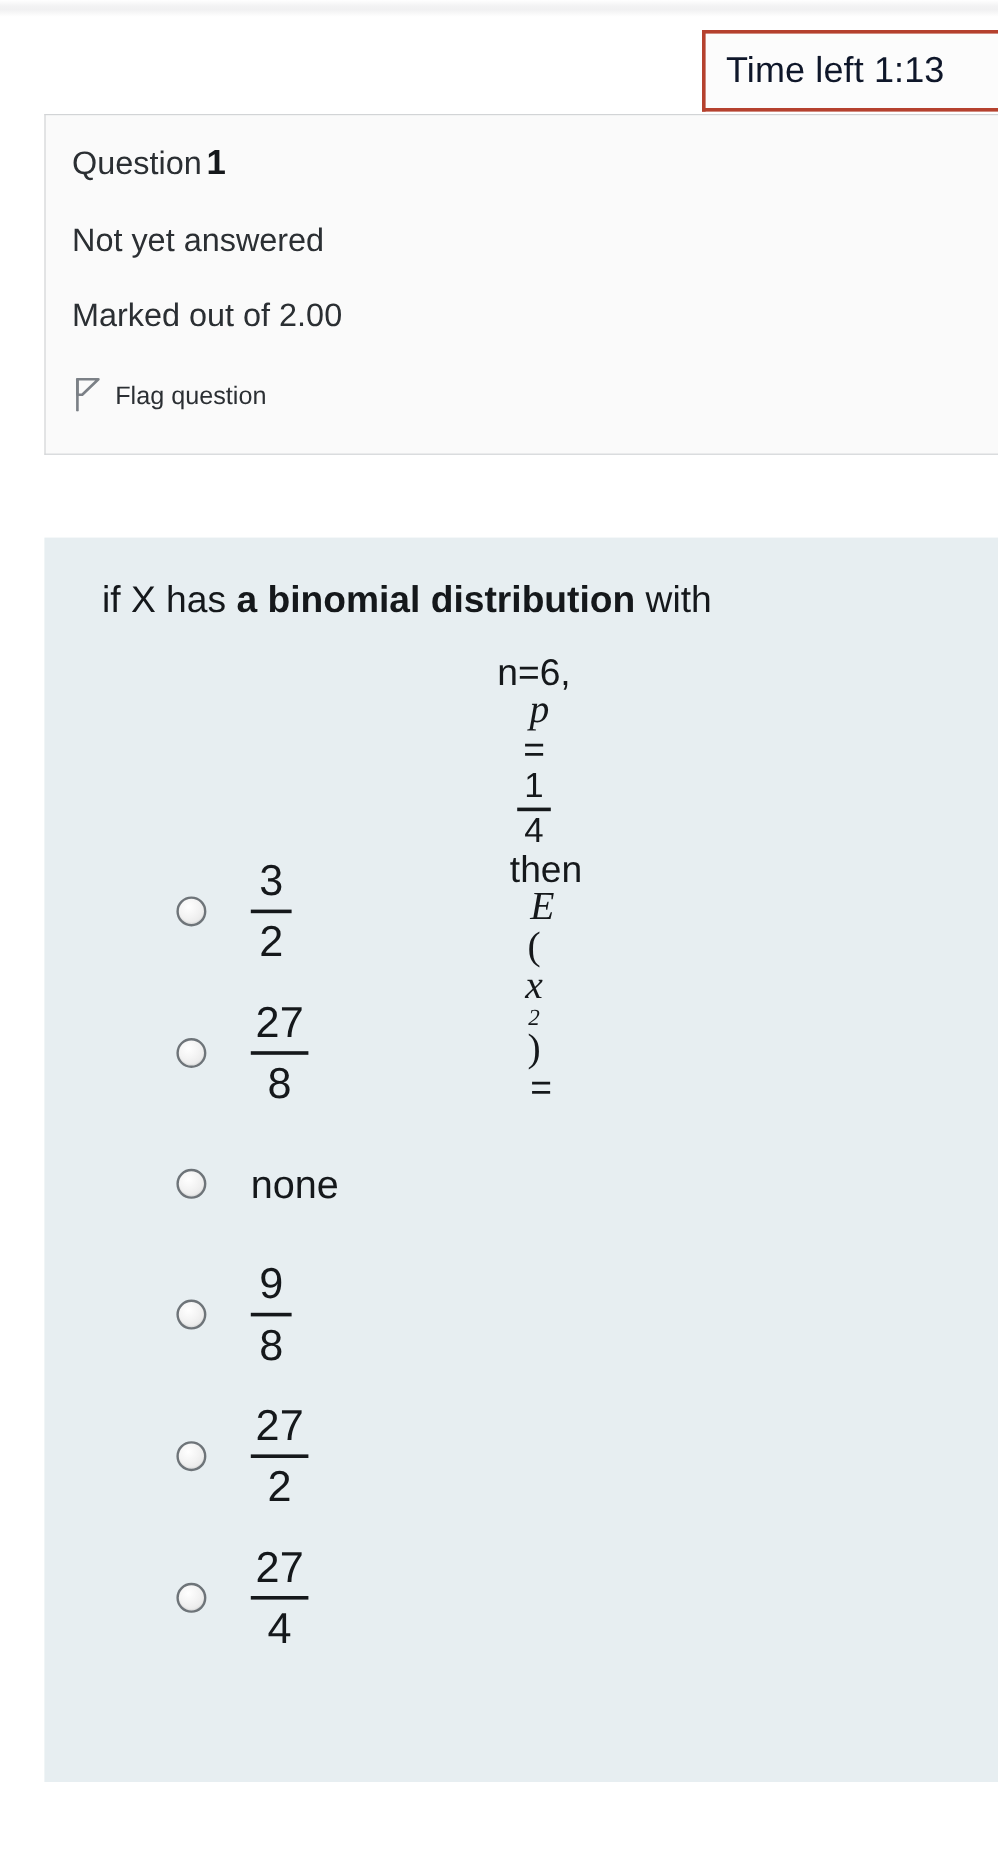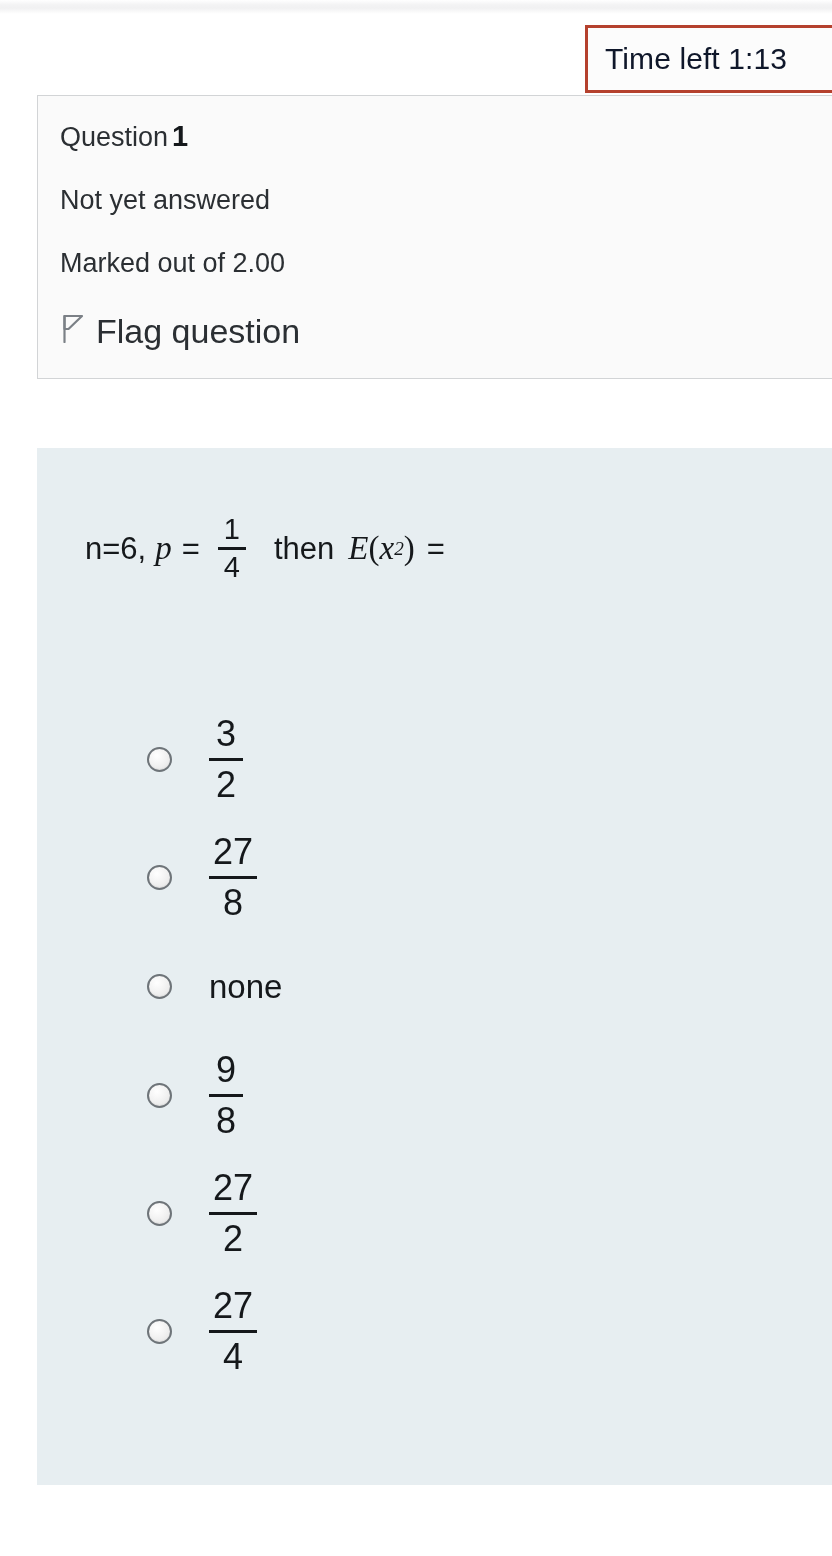--- a/index.html
+++ b/index.html
@@ -72,21 +72,21 @@
     font-size: 29px;
     color: #15181b;
     margin-left: 4px;
   }
   #flag-row {
     display: flex;
     align-items: center;
     gap: 10px;
   }
   #flag-row .flag-label {
-    font-size: 34px;
+    font-size: 21px;
     color: #2b2f33;
   }
   .flag-icon { display: block; }
 
   
   #answer-panel {
     position: absolute;
     left: 37px; top: 448px;
     width: 810px; height: 1037px;
     background: #e7eef1;
@@ -107,20 +107,21 @@
     font-family: "Liberation Sans", sans-serif;
   }
   .stem-line1 b { font-weight: bold; }
   .stem-line2 {
     margin-top: 30px;
     display: flex;
     align-items: center;
     font-size: 31px;
     line-height: 1;
     white-space: nowrap;
+    flex-direction: column;
   }
   .mi { font-style: italic; font-family: "Liberation Serif", serif; font-size: 33px; }
   .eq-sign { margin: 0 10px; }
 
   
   .frac-inline {
     display: inline-flex;
     flex-direction: column;
     align-items: center;
     vertical-align: middle;
@@ -228,20 +229,23 @@
         <path d="M4.5 3 L22 3 L8.5 16 L4.5 16 Z" stroke="#7b8086" stroke-width="2.2" fill="none" stroke-linejoin="round"></path>
       </svg>
     </span>
     <span class="flag-label">Flag question</span>
   </div>
 </div>
 
 <div id="answer-panel">
 
   <div id="question-stem">
+    <div class="stem-line1">
+      <span>if X has </span><b>a binomial distribution</b><span> with</span>
+    </div>
     <div class="stem-line2">
       <span>n=6,</span>
       <span class="mi" style="margin-left:9px;">p</span>
       <span class="eq-sign">=</span>
       <span class="frac-inline">
         <span class="num">1</span>
         <span class="bar"></span>
         <span class="den">4</span>
       </span>
       <span style="margin-left:20px;">then</span>

